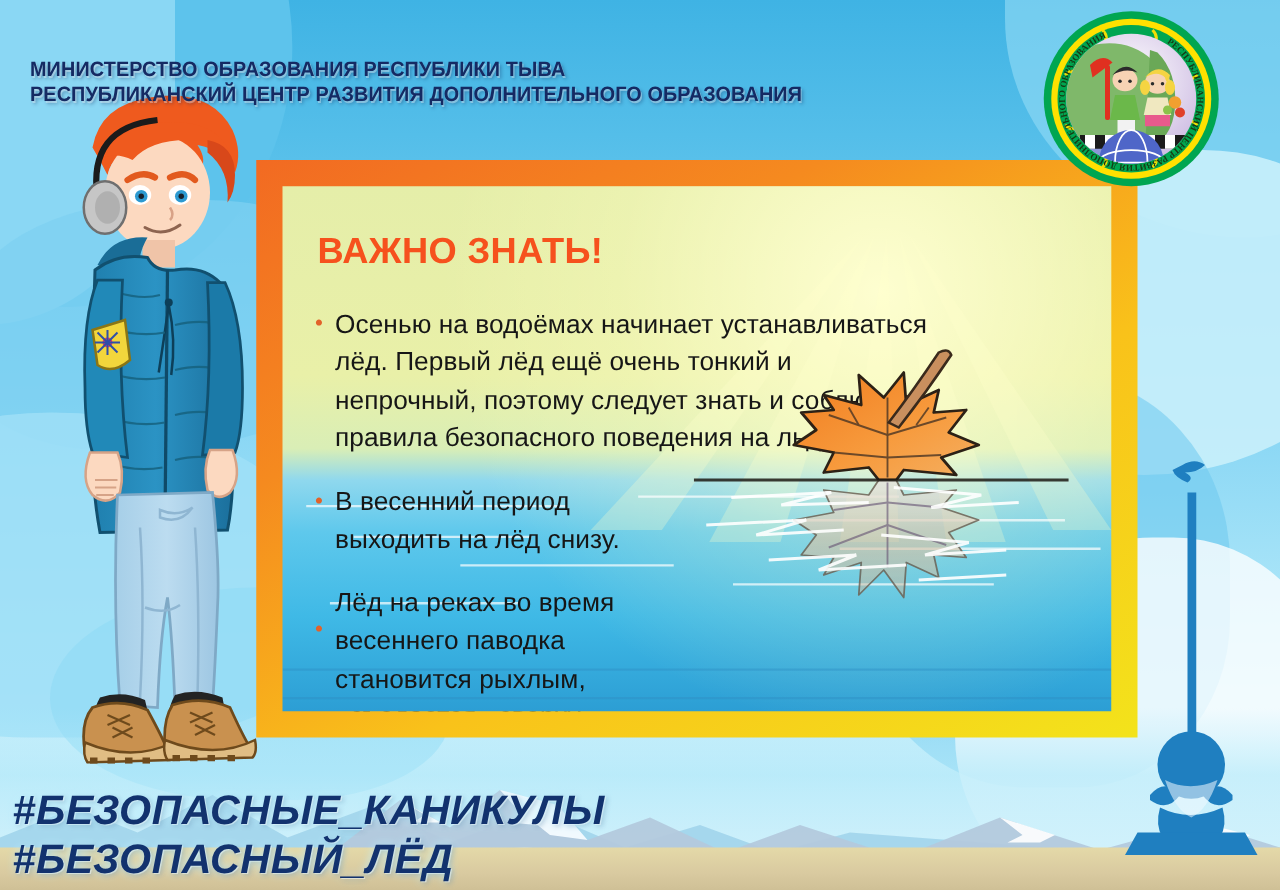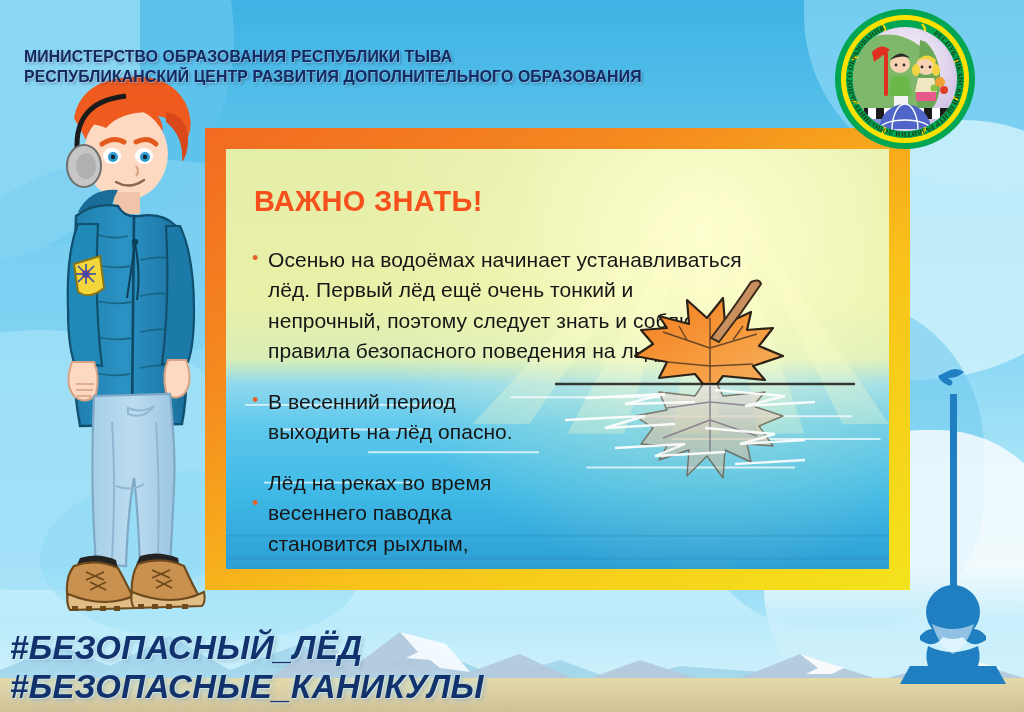--- a/index.html
+++ b/index.html
@@ -289,21 +289,21 @@
 
       <div class="panel-title">ВАЖНО ЗНАТЬ!</div>
 
       <div class="bullets">
         <div class="bullet wide b1">
           <span class="dot">•</span>
           <span class="btext">Осенью на водоёмах начинает устанавливаться лёд. Первый лёд ещё очень тонкий и непрочный, поэтому следует знать и соблюдать правила безопасного поведения на льду.</span>
         </div>
         <div class="bullet b2" style="width:300px;">
           <span class="dot">•</span>
-          <span class="btext">В весенний период выходить на лёд опасно.</span>
+          <span class="btext">В весенний период выходить на лёд снизу.</span>
         </div>
         <div class="bullet b3" style="width:310px;">
           <span class="dot">•</span>
           <span class="btext">Лёд на реках во время весеннего паводка становится рыхлым, «съедается» сверху солнцем, талой водой, а снизу подтачивается течением.</span>
         </div>
       </div>
     </div>
   </div>
 
   <svg class="leaf" viewBox="0 0 300 245">
@@ -496,17 +496,17 @@
       <circle cx="69" cy="258" r="27"></circle>
       <path d="M36 282 q12-14 24 0 q-10 14 -24 4 Z"></path>
       <path d="M102 282 q-12-14 -24 0 q10 14 24 4 Z"></path>
       <path d="M44 292 q24 12 50 0 q4 14 -2 24 l-46 0 q-6-10 -2-24 Z"></path>
       <path d="M26 312 h86 l10 18 h-106 Z"></path>
       <path d="M48 270 q20 10 42 0 q-8 24 -21 30 q-13-6 -21-30 Z" fill="#f0f9ff" opacity=".55"></path>
     </g>
   </svg>
 
   <div class="hashtags">
+    <div class="hashtag">#БЕЗОПАСНЫЕ_КАНИКУЛЫ</div>
     <div class="hashtag">#БЕЗОПАСНЫЙ_ЛЁД</div>
-    <div class="hashtag">#БЕЗОПАСНЫЕ_КАНИКУЛЫ</div>
   </div>
 
 </div>
 
 </body></html>

